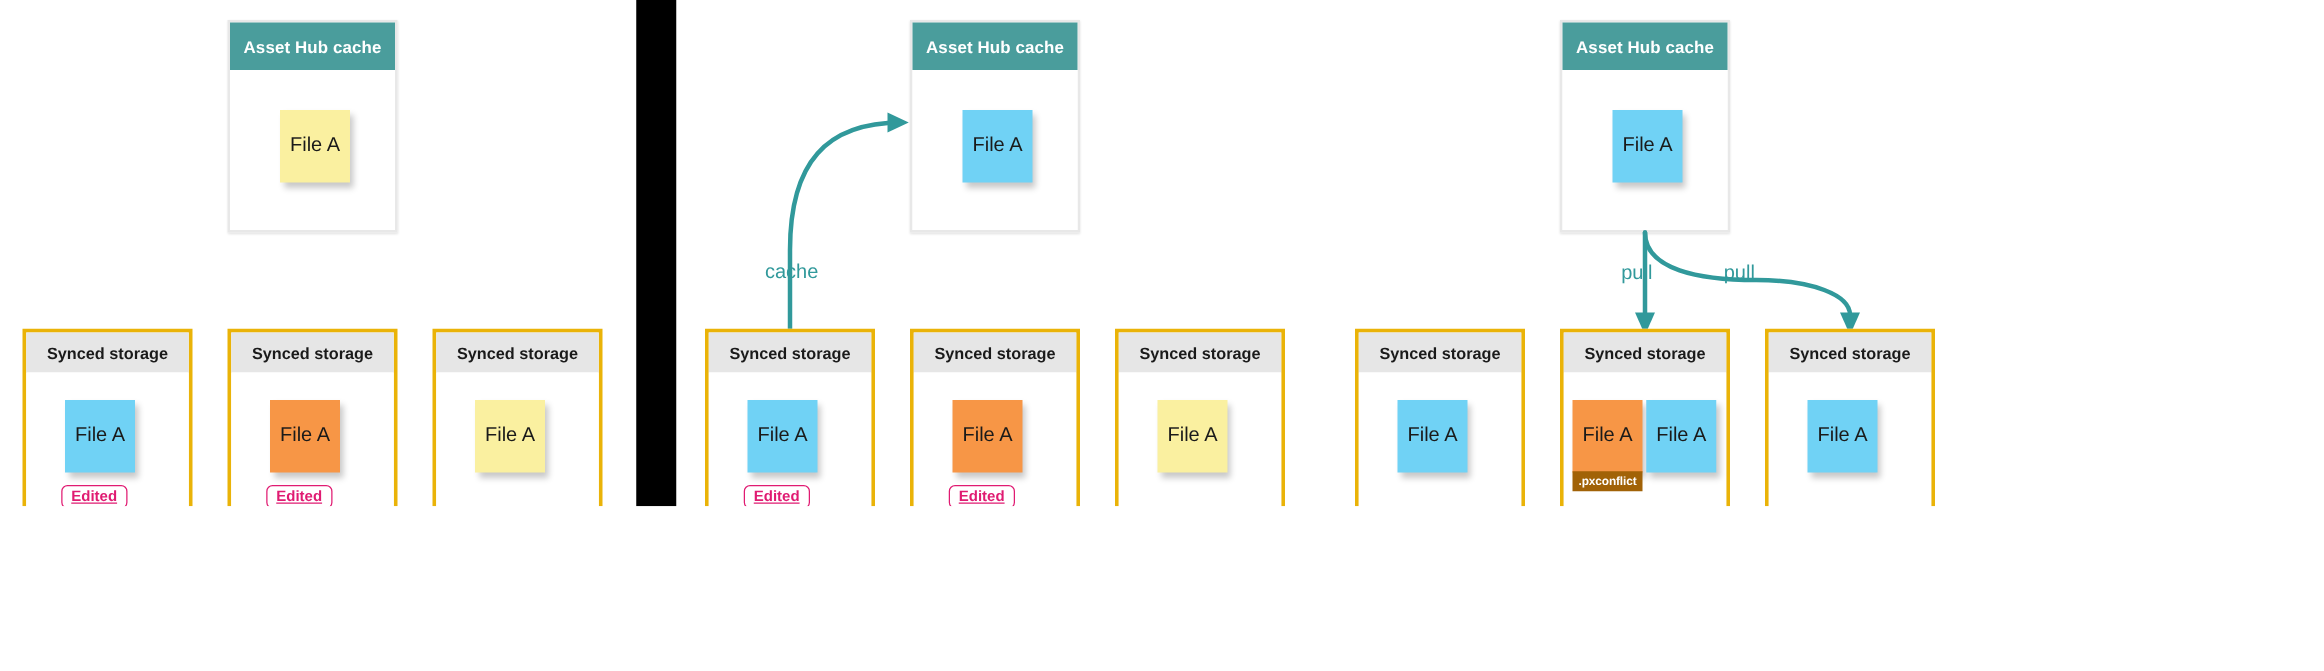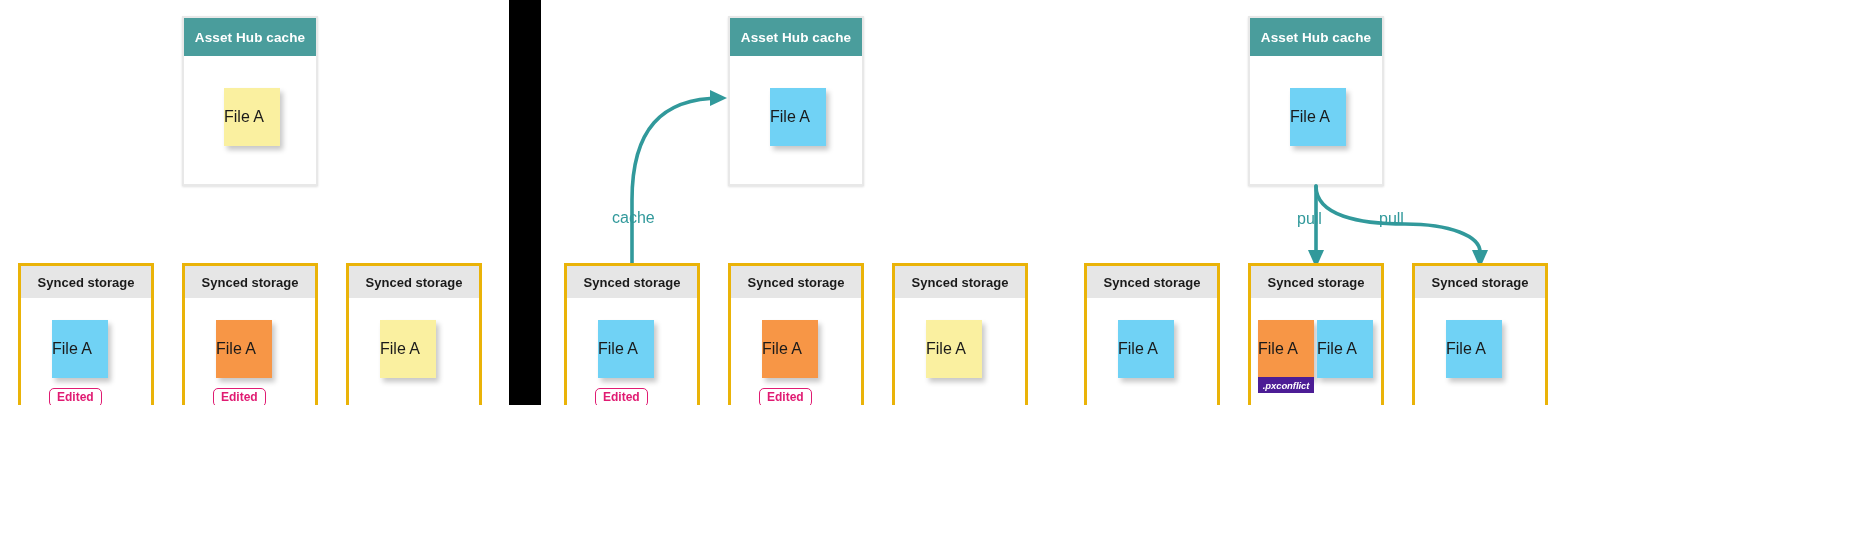--- a/index.html
+++ b/index.html
@@ -79,61 +79,61 @@
     background: #ffffff;
   }
 
   
   .note {
     position: absolute;
     width: 56px;
     height: 58px;
     display: flex;
     align-items: center;
-    justify-content: flex-start;
+    justify-content: center;
     font-size: 16px;
     color: #1a1a1a;
     box-shadow: 3px 4px 5px rgba(0,0,0,.22);
     white-space: nowrap;
   }
   .note.yellow { background: #faf0a0; }
   .note.blue   { background: #70d2f5; }
   .note.orange { background: #f79646; }
 
   .note-label { pointer-events: none; }
 
   
   .conflict-badge {
     position: absolute;
     left: 0;
     bottom: -15px;
     width: 56px;
     height: 16px;
-    background: #4c1d95;
+    background: #a16207;
     color: #ffffff;
     font-size: 9.5px;
     font-weight: bold;
     display: flex;
     align-items: center;
     justify-content: center;
     letter-spacing: -.1px;
-    font-style: italic;
   }
 
   
   .edited-badge {
     position: absolute;
     padding: 1px 7px 2px 7px;
     border: 1.6px solid #e01b72;
     border-radius: 5px;
     color: #e01b72;
     background: #ffffff;
     font-size: 12px;
     font-weight: bold;
     white-space: nowrap;
+    text-decoration: underline;
   }
 
   
   .arrow-svg { position: absolute; overflow: visible; pointer-events: none; }
   .arrow-label {
     position: absolute;
     color: #31999b;
     font-size: 16px;
     white-space: nowrap;
   }

